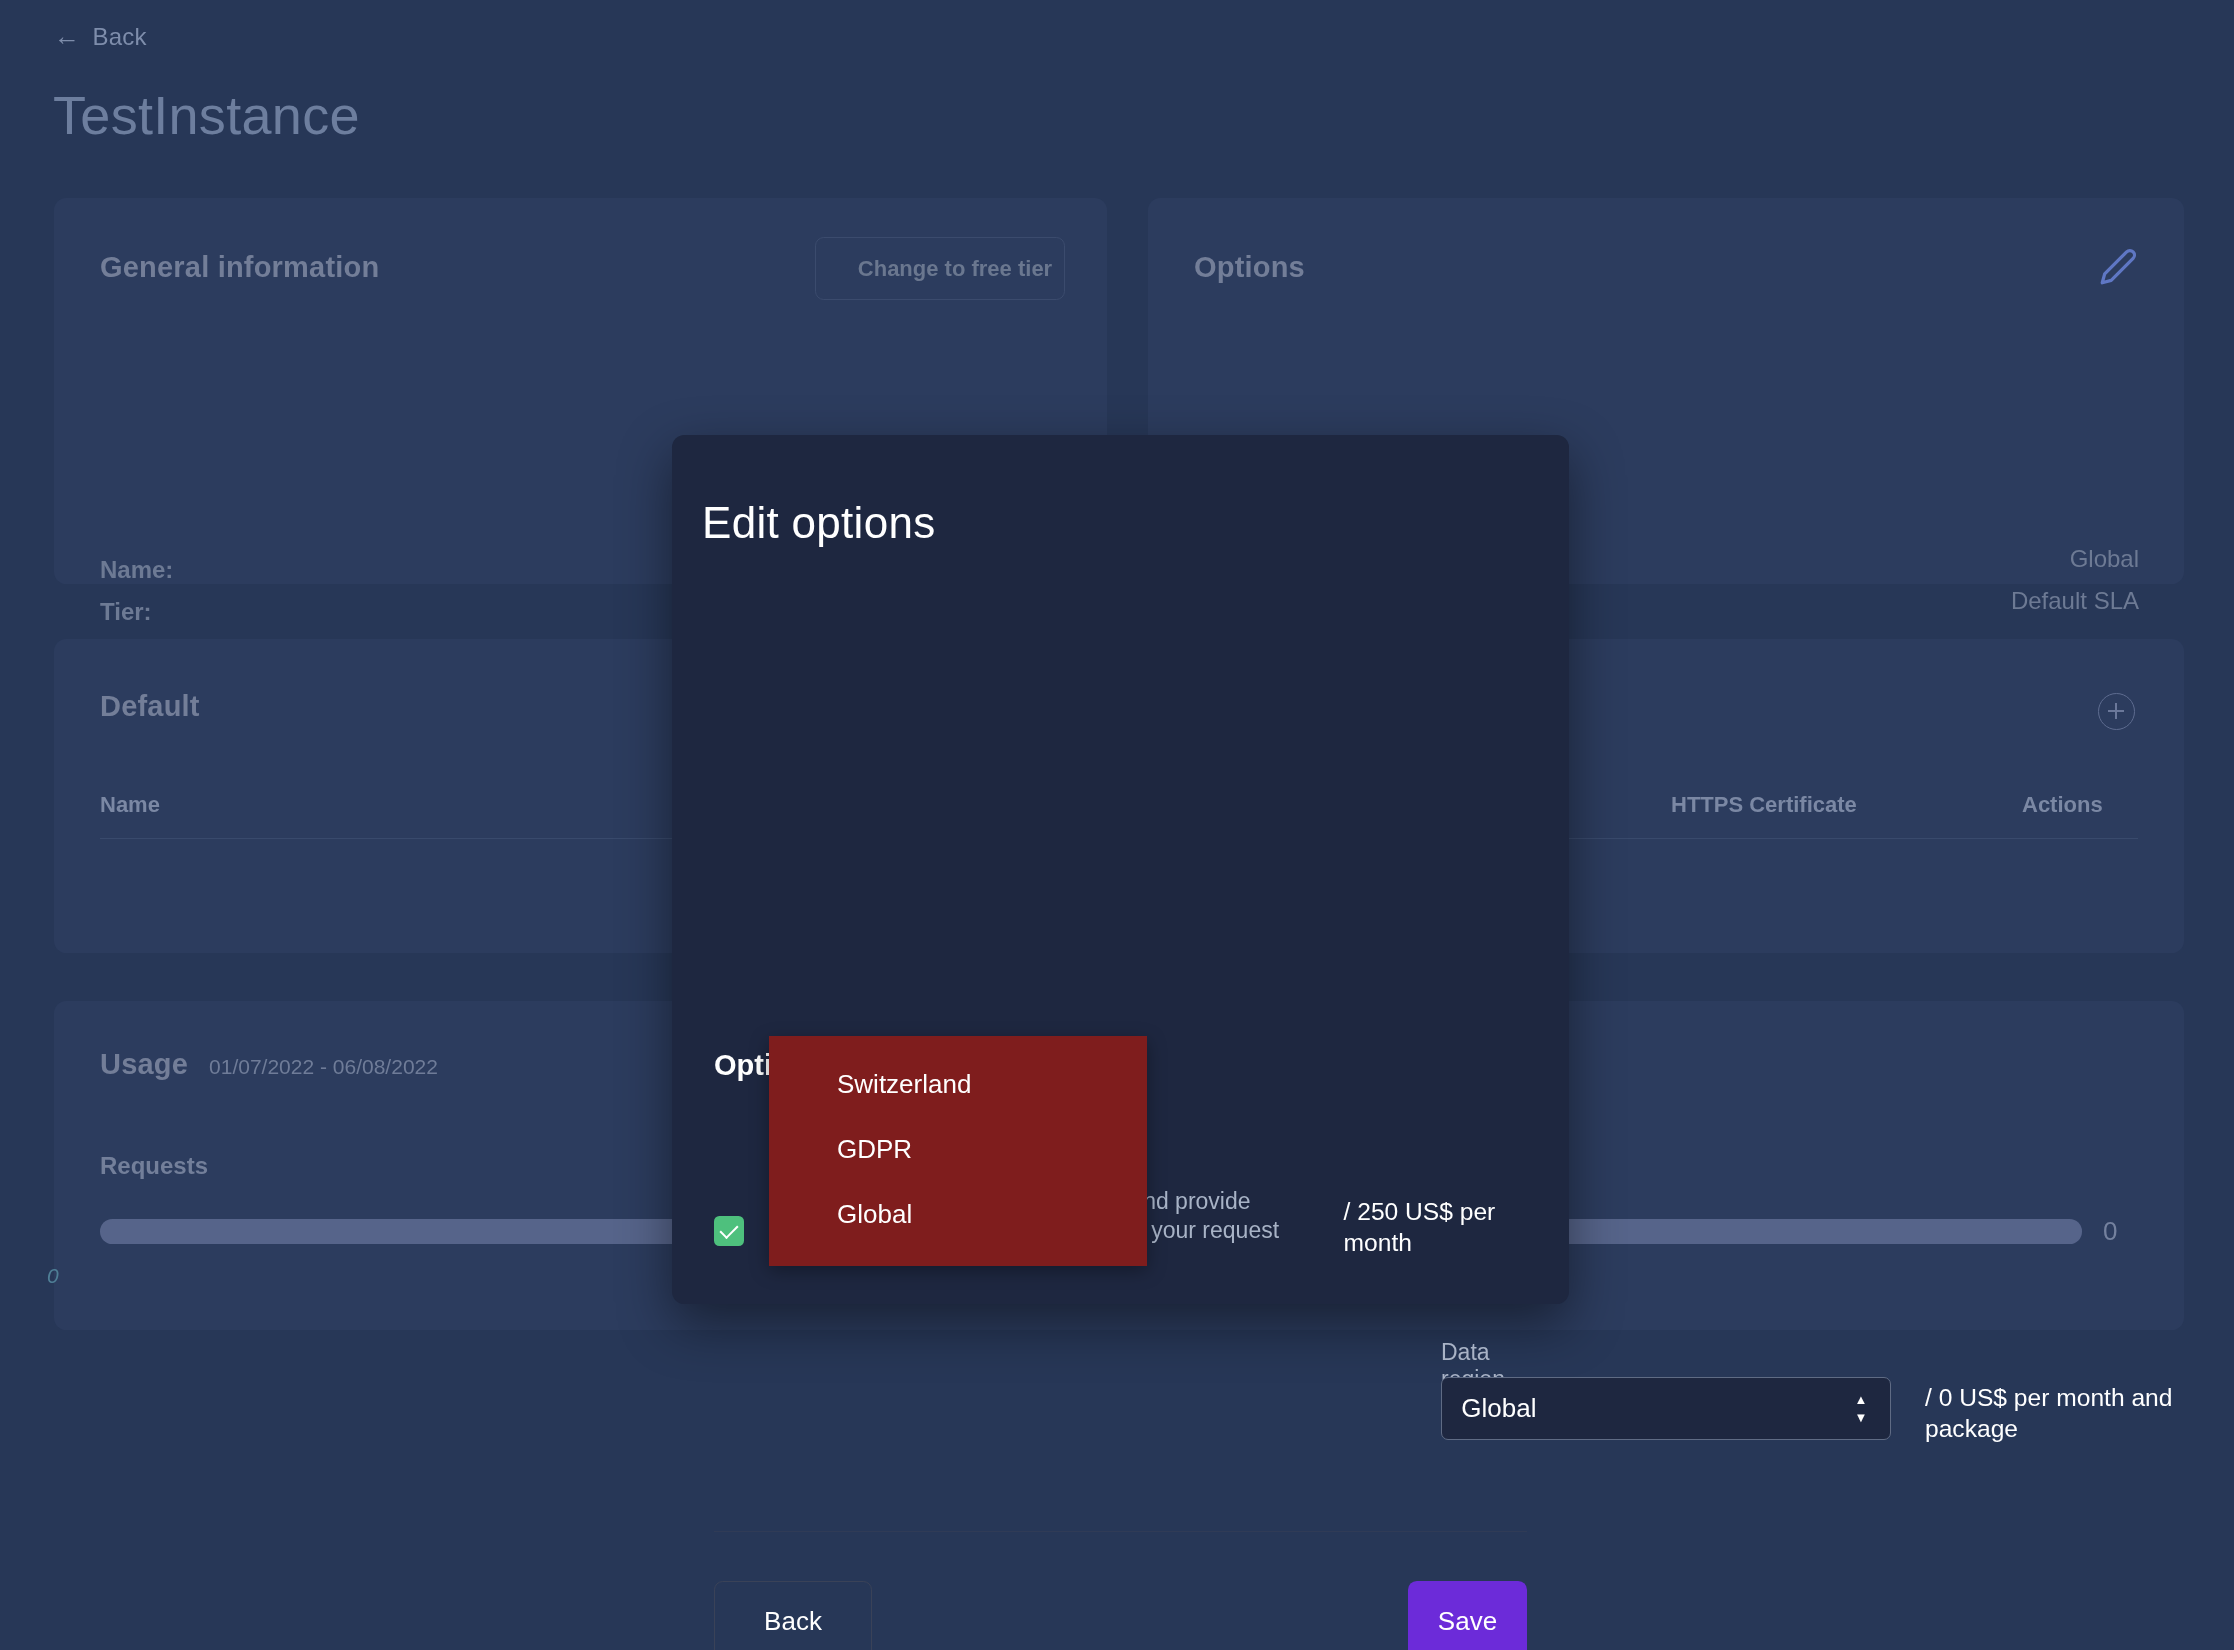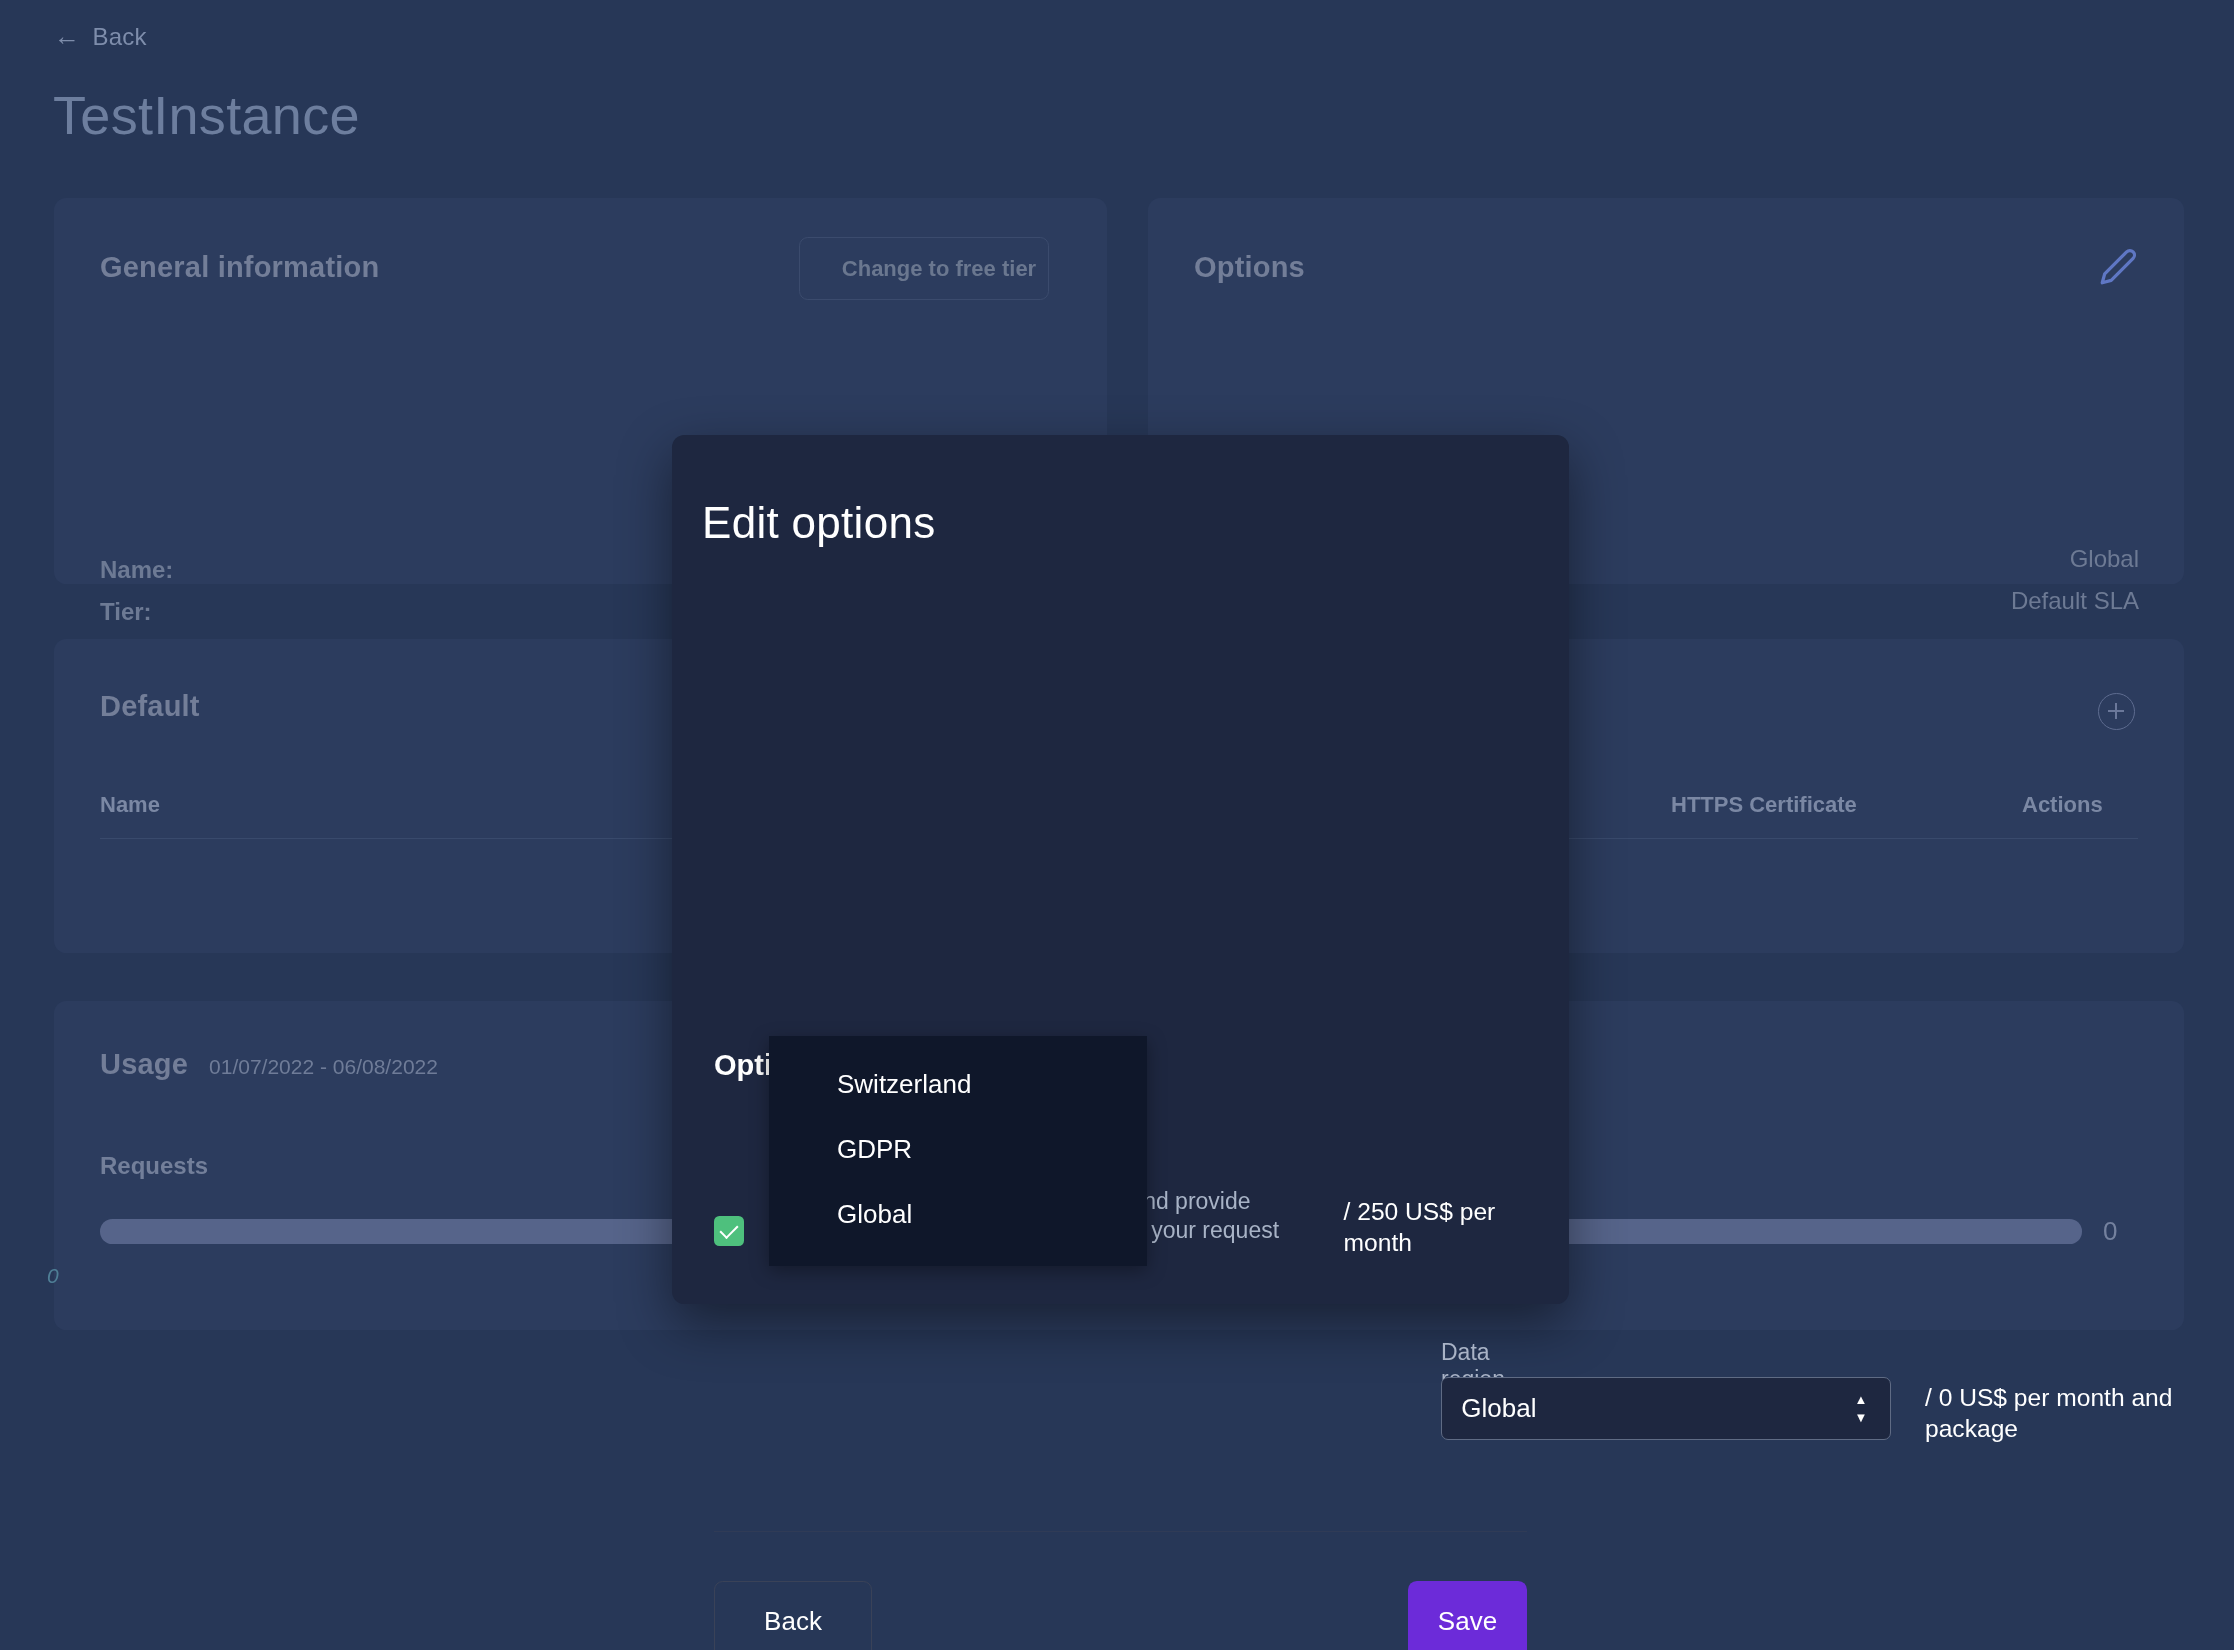--- a/index.html
+++ b/index.html
@@ -60,21 +60,21 @@
     font-weight: 700;
     color: #737e98;
     letter-spacing: 0.2px;
   }
 
   
   #card-general { left: 54px; top: 198px; width: 1053px; height: 386px; }
   #card-general .card-title { position: absolute; left: 46px; top: 53px; }
   .free-tier-btn {
     position: absolute;
-    right: 58px;
+    right: 42px;
     top: 39px;
     width: 250px;
     height: 63px;
     border: 0.9px solid #3b4b6d;
     border-radius: 8.8px;
     background: transparent;
     color: #6a778f;
     font-size: 22px;
     font-weight: 700;
     font-family: "Liberation Sans", sans-serif;
@@ -323,21 +323,21 @@
     font-size: 24.6px;
     line-height: 1.25;
     color: #ffffff;
   }
 
   .dropdown {
     position: absolute;
     left: 769px;
     top: 1036px;
     width: 378px;
-    background: #0f172a;
+    background: #7f1d1d;
     border-radius: 0;
     padding: 16px 0 19.3px 0;
     z-index: 60;
     box-shadow: 0 5.3px 17.6px rgba(0,0,0,.35);
   }
   .dropdown-item {
     height: 65px;
     display: flex;
     align-items: center;
     padding-left: 68px;

